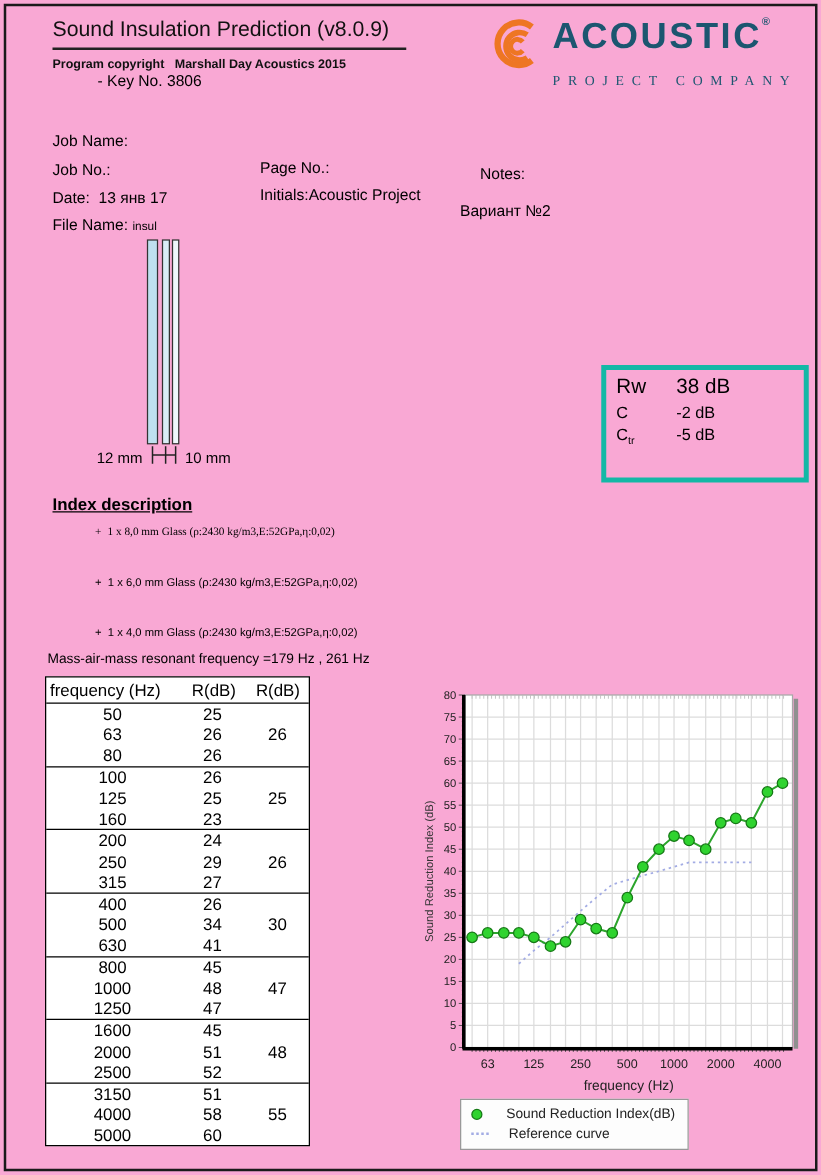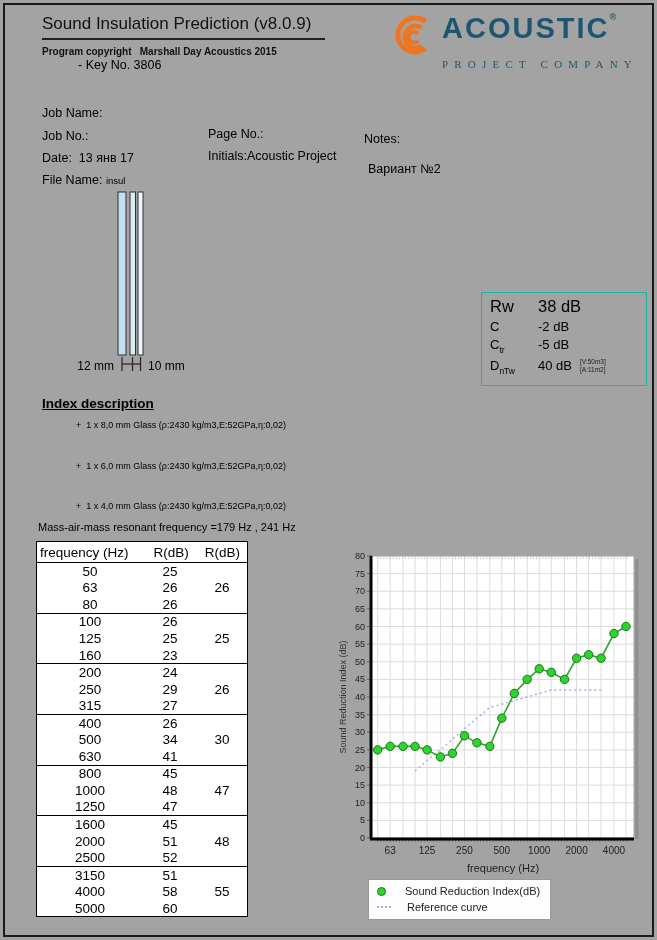--- a/index.html
+++ b/index.html
@@ -1,33 +1,33 @@
 <!DOCTYPE html>
 <html><head>
 <meta charset="utf-8">
 <style>
   html,body{margin:0;padding:0;background:#fff;}
-  .page{position:relative;width:657px;height:940px;background:#a3a3a3;
+  .page{position:relative;width:657px;height:940px;background:#f9a8d4;
         font-family:"Liberation Sans",sans-serif;color:#000;overflow:hidden;}
   .page-border{position:absolute;left:3px;top:3px;right:3px;bottom:3px;
         border:2px solid #1a1a1a;pointer-events:none;}
   .abs{position:absolute;}
   .doc-title{font-size:17px;color:#111;border-bottom:2px solid #222;
         padding:0 14px 4px 0;display:inline-block;}
   .copyright{font-size:10px;font-weight:bold;white-space:pre;color:#111;}
   .lbl{font-size:12.5px;white-space:pre;color:#000;}
   .small-val{font-size:9.5px;}
   
   .logo{display:flex;align-items:flex-start;}
   .logo-text{margin-left:6px;line-height:1;}
   .brand{font-size:29px;font-weight:bold;color:#1c5670;letter-spacing:2px;}
   .brand sup{font-size:9px;vertical-align:18px;letter-spacing:0;}
   .brand-sub{font-size:11px;color:#1c5670;letter-spacing:6.2px;margin-top:16px;font-family:Liberation Serif, serif;}
   
-  .rw-box{border:1px solid #14b8a6;width:166px;height:94px;padding:4px 8px;box-sizing:border-box;}
+  .rw-box{border:4px solid #14b8a6;width:166px;height:94px;padding:4px 8px;box-sizing:border-box;}
   .rw-row{display:flex;align-items:baseline;font-size:13px;margin-top:3px;}
   .rw-row.big{font-size:16.5px;margin-top:0;}
   .rw-row .rlab{width:48px;}
   .rw-row sub{font-size:8.5px;}
   .rw-notes{font-size:6.5px;line-height:8px;margin-left:8px;align-self:center;color:#222;}
   
   .sys-head{font-size:13.5px;font-weight:bold;text-decoration:underline;}
   .sys-item{font-size:9px;white-space:pre;}
   .sys-bullet{margin-right:5px;font-size:9px;}
   .mam-note{font-size:11px;white-space:pre;}
@@ -72,21 +72,21 @@
     </span>
     <span class="logo-text">
       <div class="brand"><span>ACOUSTIC</span><sup>®</sup></div>
       <div class="brand-sub">PROJECT COMPANY</div>
     </span>
   </div>
 
   <div class="abs lbl" style="left:42px;top:106px;">Job Name:</div>
   <div class="abs lbl" style="left:42px;top:129px;">Job No.:</div>
   <div class="abs lbl" style="left:208px;top:127px;">Page No.:</div>
-  <div class="abs lbl" style="left:364px;top:132px;">Notes:</div>
+  <div class="abs lbl" style="left:384px;top:132px;">Notes:</div>
   <div class="abs lbl" style="left:42px;top:151px;"><span>Date:</span>  <span>13 янв 17</span></div>
   <div class="abs lbl" style="left:208px;top:149px;">Initials:Acoustic Project</div>
   <div class="abs lbl" style="left:368px;top:162px;">Вариант №2</div>
   <div class="abs lbl" style="left:42px;top:173px;"><span>File Name:</span> <span class="small-val">insul</span></div>
 
   <div class="abs" style="left:70px;top:190px;">
     <svg width="150" height="192" viewBox="0 0 150 192">
       <rect x="48" y="2" width="8" height="163" fill="#bfe0ef" stroke="#333" stroke-width="1"></rect>
       <rect x="60" y="2" width="5.5" height="163" fill="#d9edf6" stroke="#333" stroke-width="1"></rect>
       <rect x="68" y="2" width="5" height="163" fill="#eef7fb" stroke="#333" stroke-width="1"></rect>
@@ -108,35 +108,27 @@
       <span>38 dB</span>
     </div>
     <div class="rw-row">
       <span class="rlab">C</span>
       <span>-2 dB</span>
     </div>
     <div class="rw-row">
       <span class="rlab"><span>C</span><sub>tr</sub></span>
       <span>-5 dB</span>
     </div>
-    <div class="rw-row">
-      <span class="rlab"><span>D</span><sub>nTw</sub></span>
-      <span>40 dB</span>
-      <span class="rw-notes">
-        <div>[V:50m3]</div>
-        <div>[A:11m2]</div>
-      </span>
-    </div>
   </div>
 
   <div class="abs sys-head" style="left:42px;top:396px;">Index description</div>
-  <div class="abs sys-item" style="left:76px;top:420px;"><span class="sys-bullet">+</span><span>1 x 8,0 mm Glass (ρ:2430 kg/m3,E:52GPa,η:0,02)</span></div>
+  <div class="abs sys-item" style="left:76px;top:420px;font-family:Liberation Serif, serif;"><span class="sys-bullet">+</span><span>1 x 8,0 mm Glass (ρ:2430 kg/m3,E:52GPa,η:0,02)</span></div>
   <div class="abs sys-item" style="left:76px;top:461px;"><span class="sys-bullet">+</span><span>1 x 6,0 mm Glass (ρ:2430 kg/m3,E:52GPa,η:0,02)</span></div>
   <div class="abs sys-item" style="left:76px;top:501px;"><span class="sys-bullet">+</span><span>1 x 4,0 mm Glass (ρ:2430 kg/m3,E:52GPa,η:0,02)</span></div>
-  <div class="abs mam-note" style="left:38px;top:521px;">Mass-air-mass resonant frequency =179 Hz , 241 Hz</div>
+  <div class="abs mam-note" style="left:38px;top:521px;">Mass-air-mass resonant frequency =179 Hz , 261 Hz</div>
 
   <div class="abs freq-table" style="left:36px;top:541px;">
     <div class="t-row hdr">
       <div class="t-cell c0">frequency (Hz)</div>
       <div class="t-cell c1">R(dB)</div>
       <div class="t-cell c2">R(dB)</div>
     </div>
     <div>
         <div class="t-row">
           <div class="t-cell c0">50</div>

